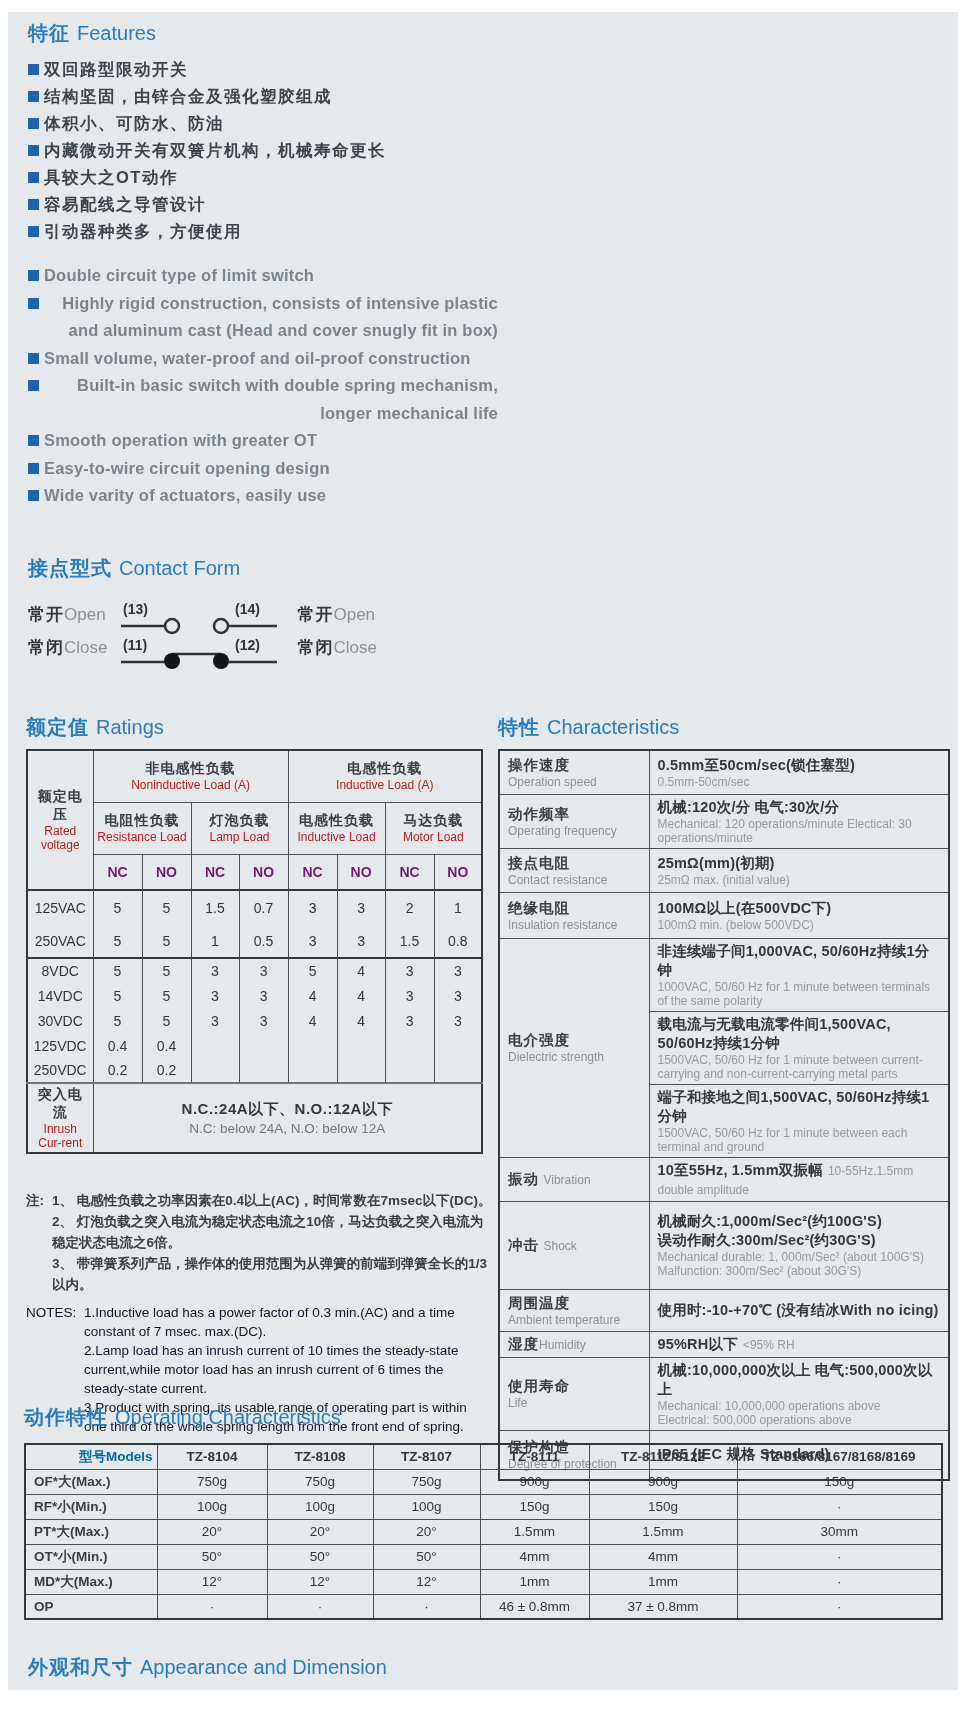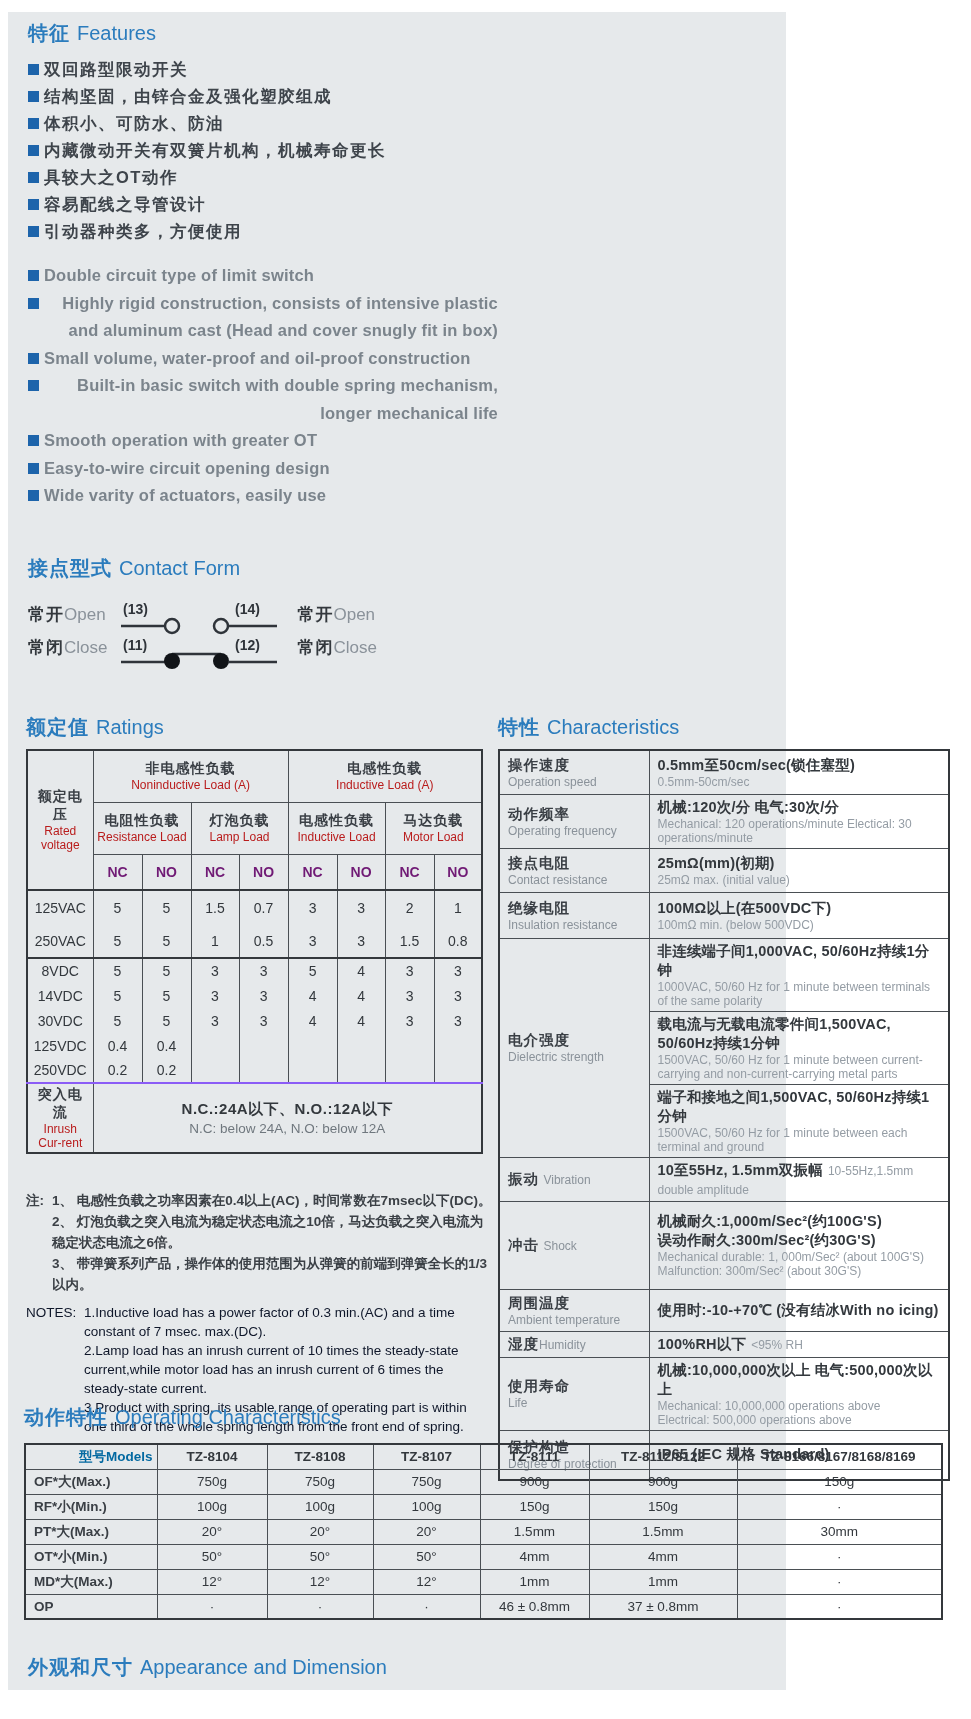--- a/index.html
+++ b/index.html
@@ -3,21 +3,21 @@
 <meta charset="utf-8">
 <style>
   * { margin:0; padding:0; box-sizing:border-box; }
   html,body { background:#ffffff; }
   body {
     width:971px; height:1719px; position:relative;
     font-family:"Liberation Sans", sans-serif;
     color:#33383d;
   }
   .panel {
-    position:absolute; left:8px; top:12px; width:778px; height:1678px;
+    position:absolute; left:8px; top:12px; width:950px; height:1678px;
     background:#e6e9eb;
   }
   section, .abs { position:absolute; }
 
   
   .sec-title { font-size:20px; color:#2b7cbd; white-space:nowrap; }
   .sec-title .zh { font-weight:bold; letter-spacing:1px; }
   .sec-title .en { margin-left:7px; font-weight:normal; }
 
   
@@ -47,21 +47,21 @@
   .dtable th, .dtable td { border:1px solid #4a4f54; text-align:center; vertical-align:middle; padding:2px 3px; }
   .hzh { font-weight:bold; color:#3a3f45; font-size:14px; letter-spacing:1px; display:block; }
   .hen { color:#b91c1c; font-size:12px; font-weight:normal; display:block; }
 
   
   .ratings-table { width:455px; table-layout:fixed; margin-top:8px; }
   .ratings-table td { font-size:14px; color:#33383d; }
   .ncno th { font-weight:bold; font-size:14px; color:#701a75; height:36px; }
   tr.blk td { border-top:0; border-bottom:0; }
   tr.blk-start td { border-top:2px solid #34383c; }
-  tr.inrush td { border-top:2px solid #8b5cf6; }
+  tr.inrush td { border-top:2px solid #737373; }
   .inrush-label .hen { font-size:12px; }
   .inrush-val .l1 { font-weight:bold; font-size:15px; color:#33383d; letter-spacing:0.5px; }
   .inrush-val .l2 { font-size:13.5px; color:#6f777e; margin-top:2px; }
 
   
   .notes-zh { margin-top:36px; position:relative; padding-left:26px; font-size:13.5px; font-weight:bold; color:#3b4046; line-height:21px; width:470px; }
   .notes-zh .prefix { position:absolute; left:0; top:0; }
   .notes-en { margin-top:8px; position:relative; padding-left:58px; font-size:13.5px; color:#0f172a; line-height:19px; width:452px; }
   .notes-en .prefix { position:absolute; left:0; top:0; }
 
@@ -442,21 +442,21 @@
         <td class="clabel">
                 <span class="zh">周围温度</span>
                 <span class="en">Ambient temperature</span>
               </td>
         <td>
                 <span class="cmain">使用时:-10-+70℃ (没有结冰With no icing)</span>
               </td>
       </tr>
       <tr style="height:26px">
         <td class="clabel inline"><span class="zh">湿度</span><span class="en">Humidity</span></td>
-        <td><span class="cmain" style="display:inline">100%RH以下</span><span class="csub-inline">&lt;95% RH</span></td>
+        <td><span class="cmain" style="display:inline">95%RH以下</span><span class="csub-inline">&lt;95% RH</span></td>
       </tr>
       <tr style="height:58px">
         <td class="clabel">
                 <span class="zh">使用寿命</span>
                 <span class="en">Life</span>
               </td>
         <td>
           <span class="cmain">机械:10,000,000次以上  电气:500,000次以上</span>
           <span class="csub">Mechanical: 10,000,000 operations above</span>
           <span class="csub">Electrical: 500,000 operations above</span>

